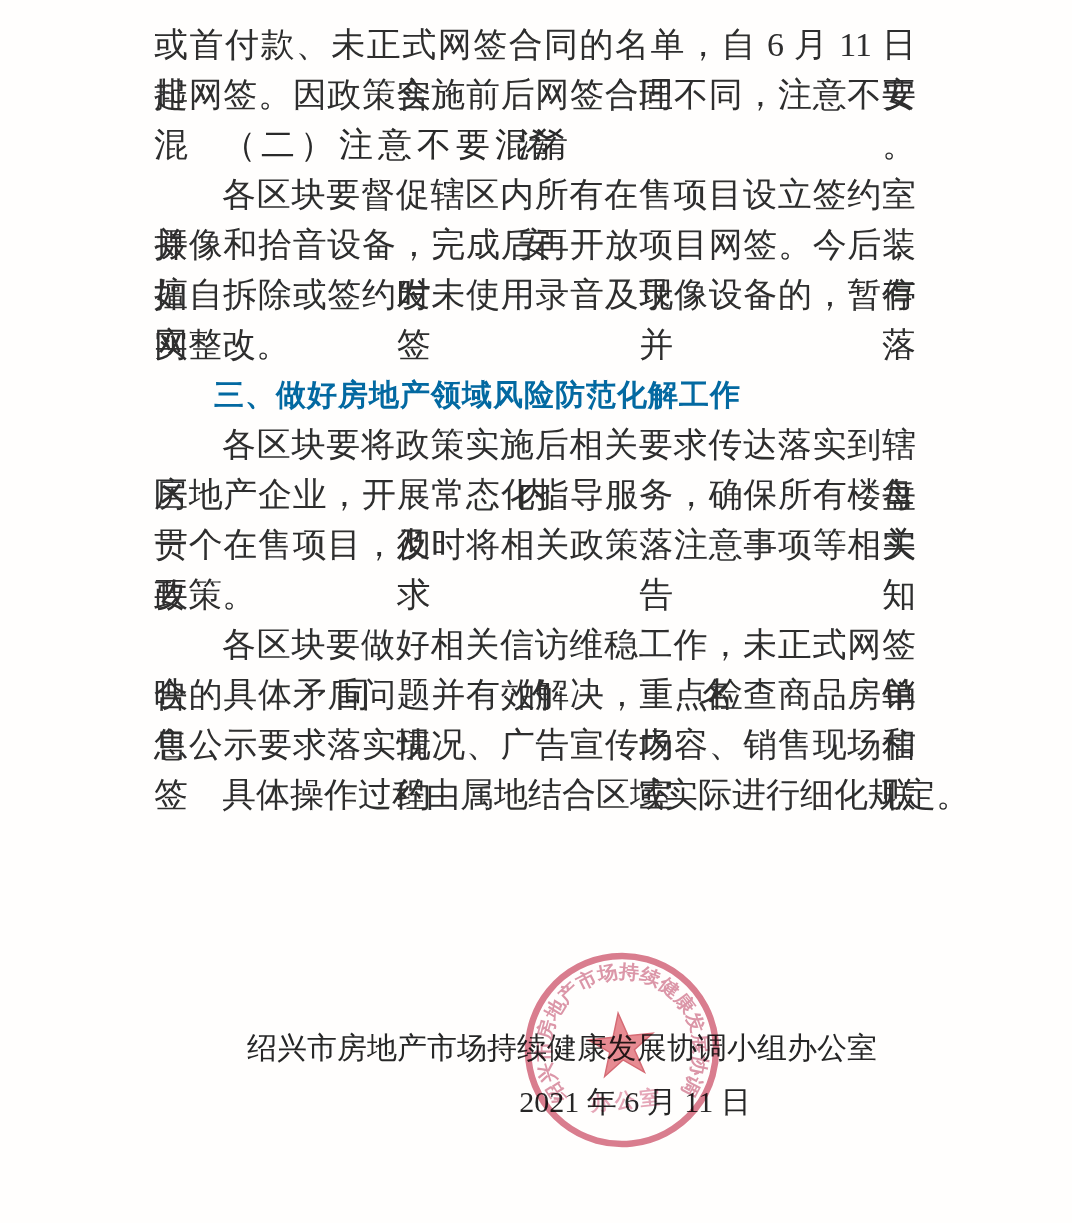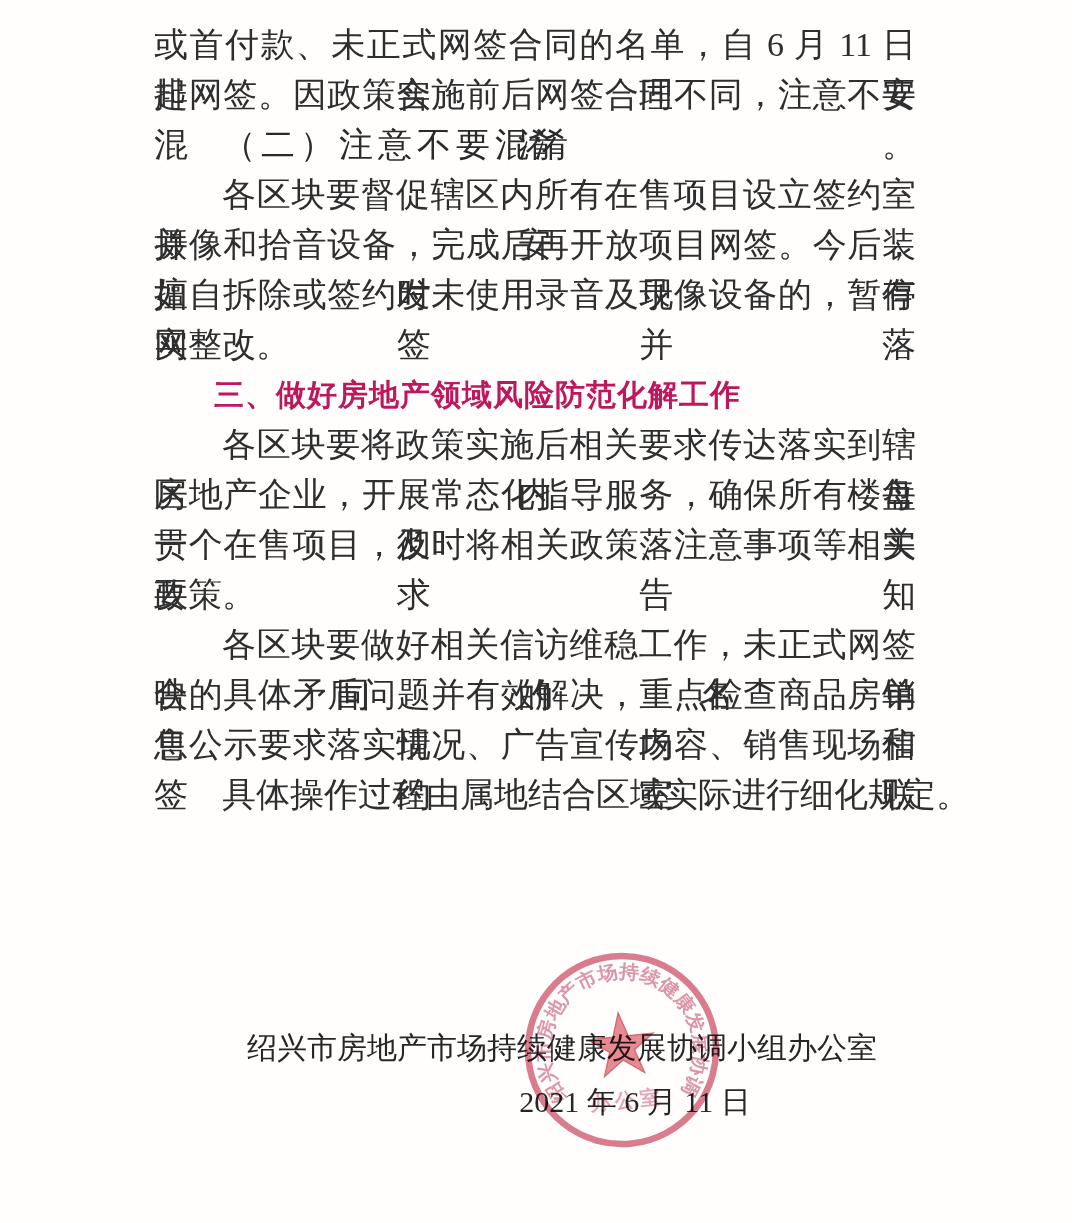--- a/index.html
+++ b/index.html
@@ -31,21 +31,21 @@
   .line.indent{ text-indent:2em; }
   .line.subheading{
     letter-spacing:5px;
     color:#2a2a2a;
   }
   .line.heading{
     font-family:"Liberation Sans","DejaVu Sans",sans-serif;
     font-weight:700;
     font-size:30px;
     letter-spacing:1px;
-    color:#be185d;
+    color:#0369a1;
   }
   .signature{
     position:absolute;left:247px;top:1028px;
     font-size:30px;line-height:40px;letter-spacing:0px;
     color:#262626;white-space:nowrap;
   }
   .date{
     position:absolute;left:475px;top:1082px;width:320px;
     font-size:30px;line-height:40px;text-align:center;
     color:#262626;white-space:nowrap;

